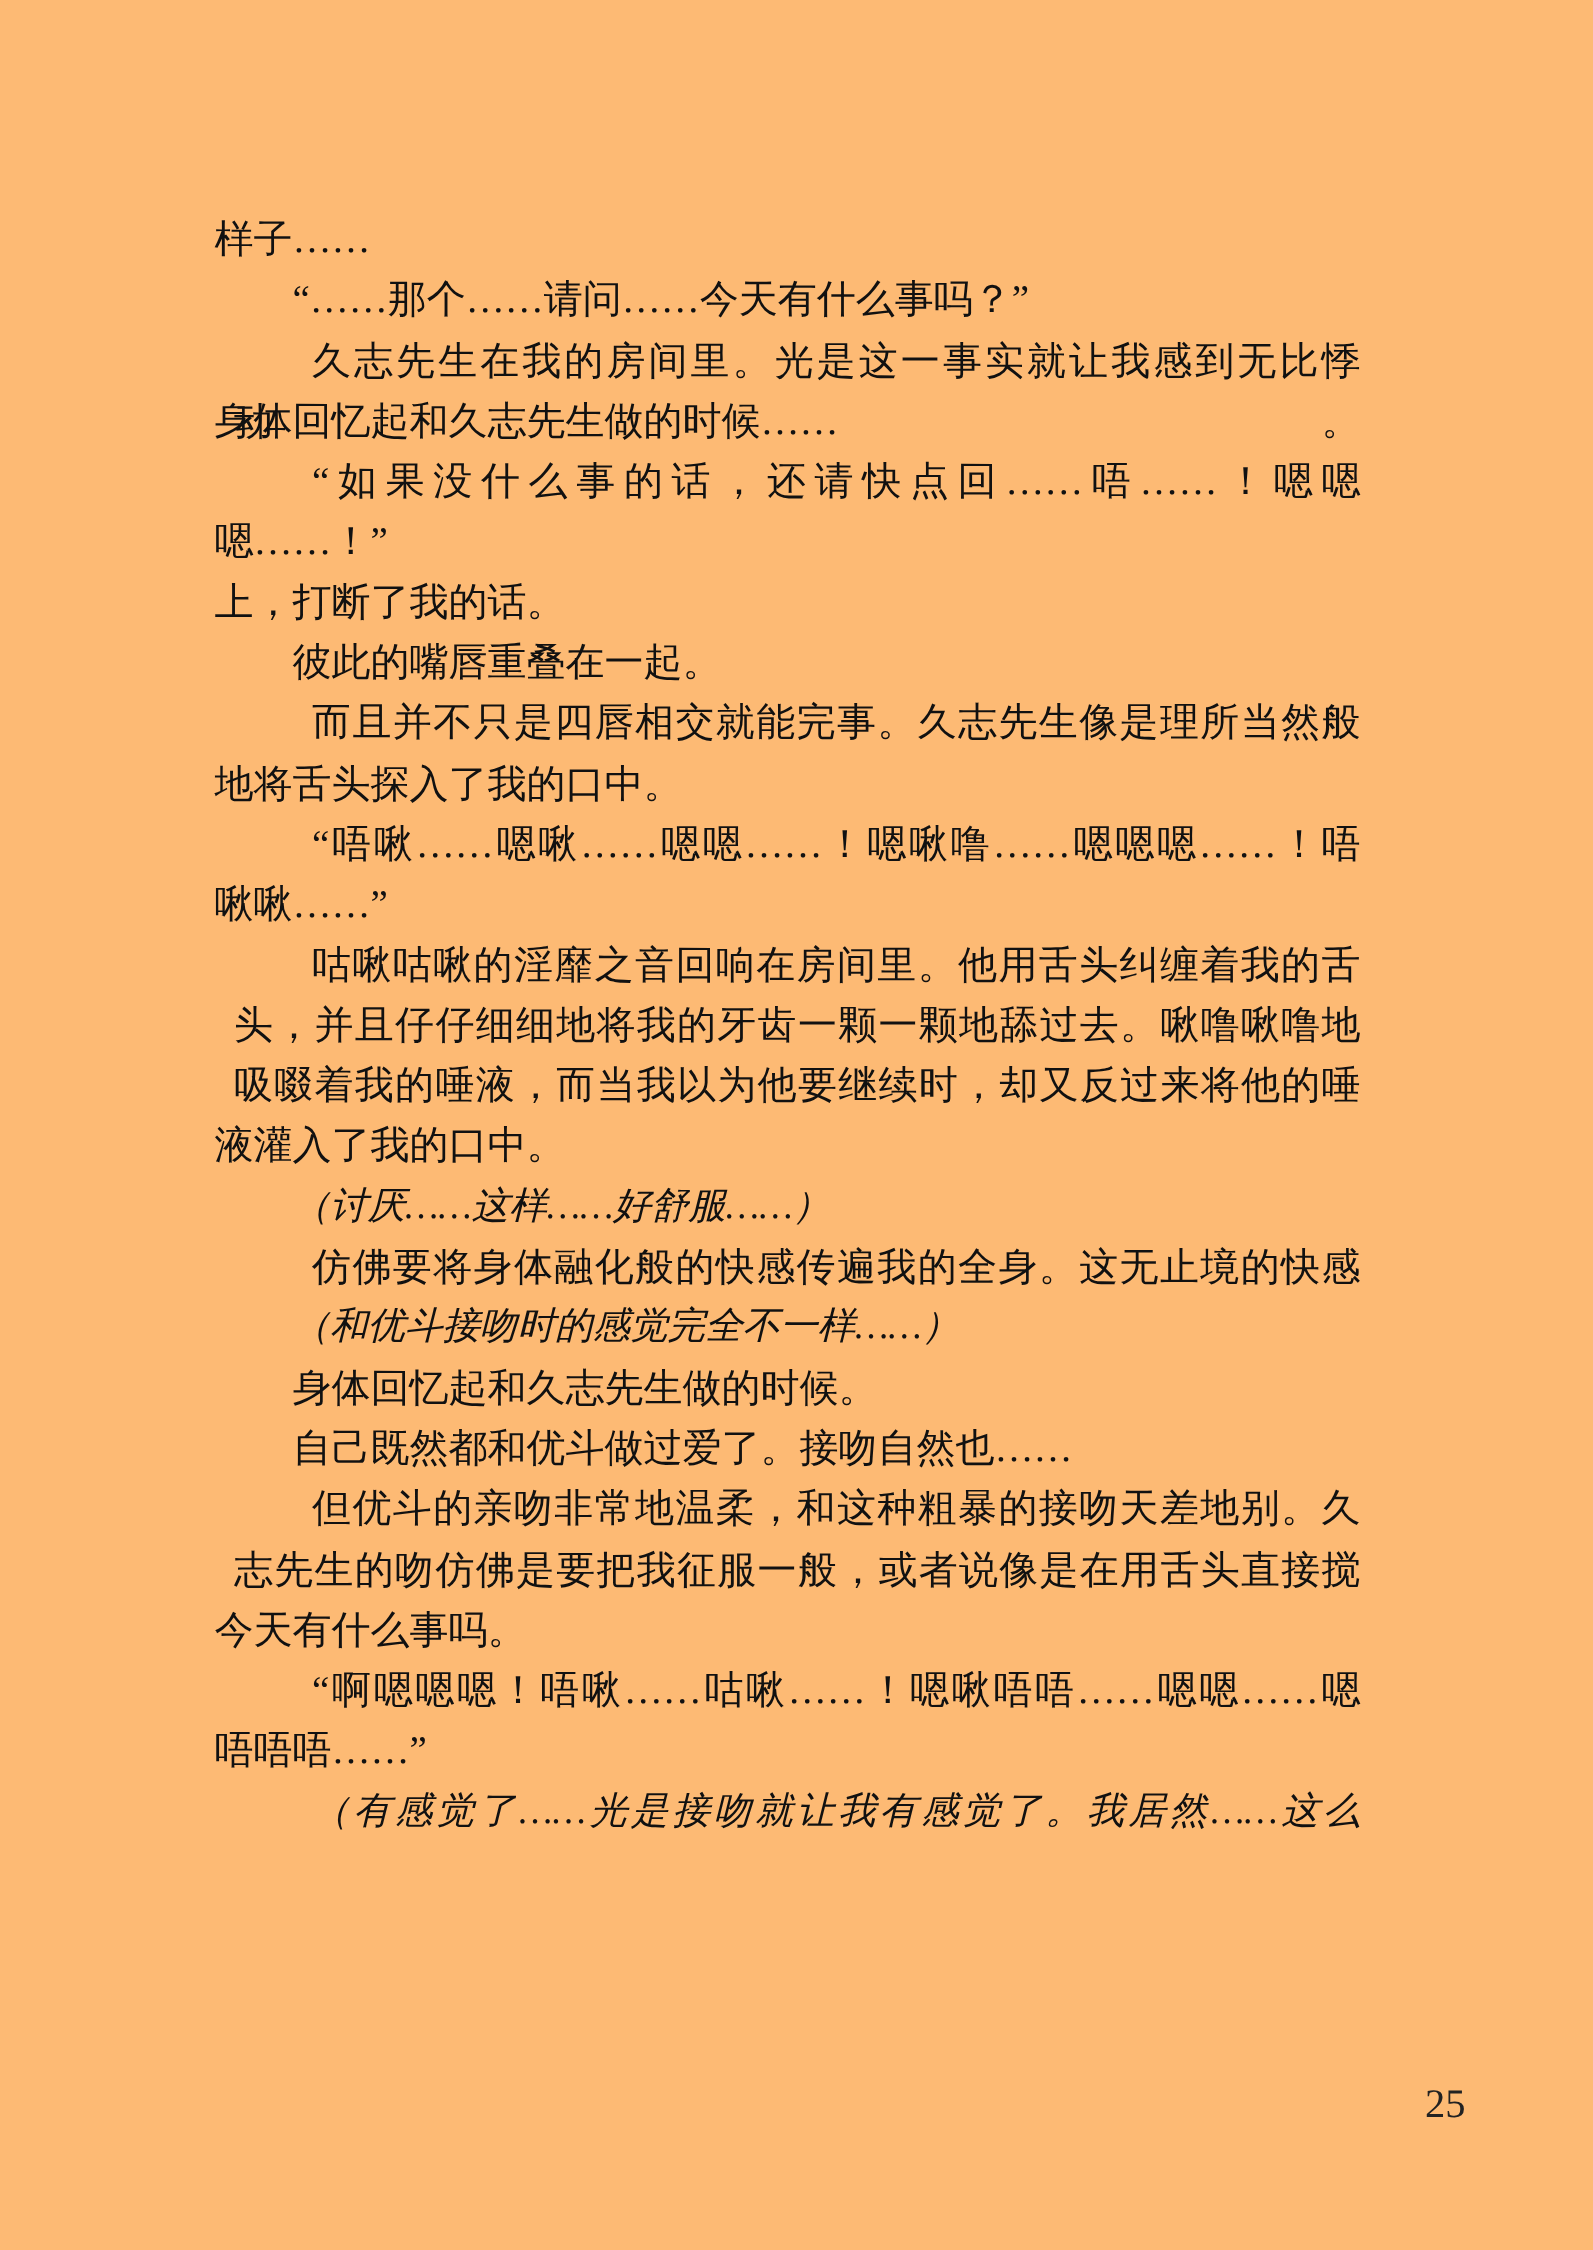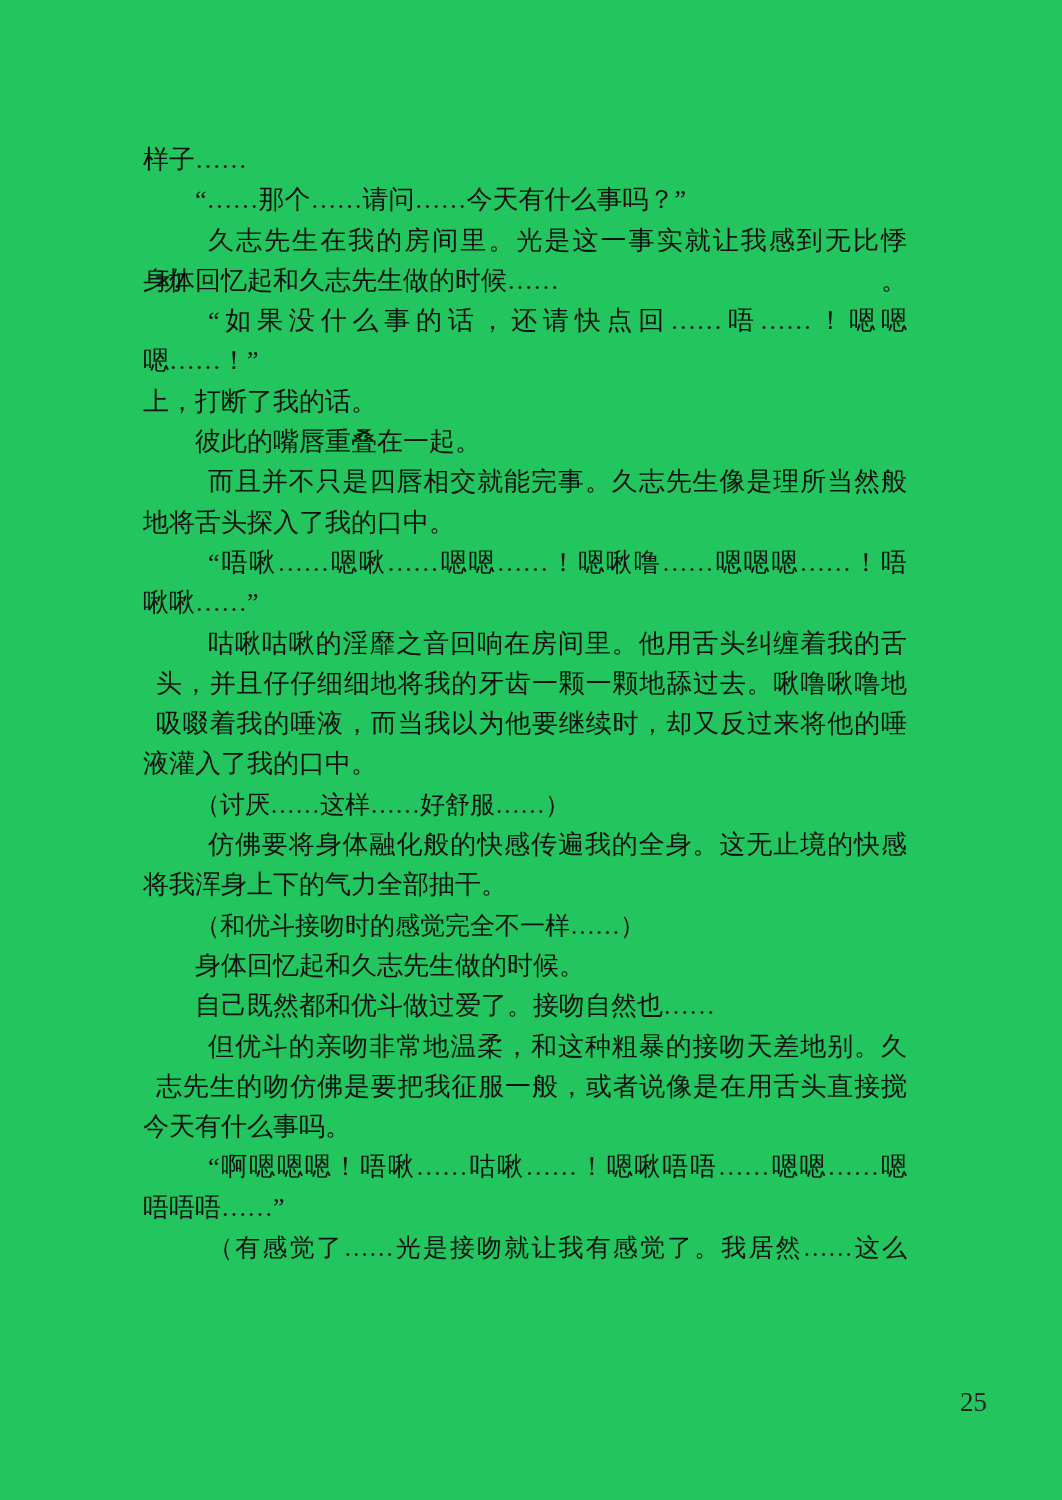--- a/index.html
+++ b/index.html
@@ -4,21 +4,21 @@
 <style>
   html, body {
     margin: 0;
     padding: 0;
     background: #ffffff;
   }
   .page {
     position: relative;
     width: 1062px;
     height: 1500px;
-    background: #22c55e;
+    background: #fdba74;
     overflow: hidden;
     font-family: "Liberation Serif", "DejaVu Serif", serif;
     color: #111111;
   }
   .text-block {
     position: absolute;
     left: 143px;
     top: 140px;
     width: 764px;
   }
@@ -34,25 +34,26 @@
     text-indent: 52px;
   }
   .line.fill {
     white-space: normal;
     text-align: justify;
     text-align-last: justify;
     text-justify: inter-character;
     margin-left: 13px;
   }
   .line.kai {
+    font-style: italic;
     font-size: 25px;
   }
   .page-number {
     position: absolute;
-    right: 75px;
+    right: 85px;
     top: 1387px;
     font-size: 27px;
     color: #222222;
     font-family: "Liberation Serif", "DejaVu Serif", serif;
   }
 </style>
 </head>
 <body>
 
 <div class="page">
@@ -68,21 +69,20 @@
     <div class="line indent fill">而且并不只是四唇相交就能完事。久志先生像是理所当然般</div>
     <div class="line">地将舌头探入了我的口中。</div>
     <div class="line indent fill">“唔啾……嗯啾……嗯嗯……！嗯啾噜……嗯嗯嗯……！唔</div>
     <div class="line">啾啾……”</div>
     <div class="line indent fill">咕啾咕啾的淫靡之音回响在房间里。他用舌头纠缠着我的舌</div>
     <div class="line fill">头，并且仔仔细细地将我的牙齿一颗一颗地舔过去。啾噜啾噜地</div>
     <div class="line fill">吸啜着我的唾液，而当我以为他要继续时，却又反过来将他的唾</div>
     <div class="line">液灌入了我的口中。</div>
     <div class="line indent kai">（讨厌……这样……好舒服……）</div>
     <div class="line indent fill">仿佛要将身体融化般的快感传遍我的全身。这无止境的快感</div>
-    <div class="line">将我浑身上下的气力全部抽干。</div>
     <div class="line indent kai">（和优斗接吻时的感觉完全不一样……）</div>
     <div class="line indent">身体回忆起和久志先生做的时候。</div>
     <div class="line indent">自己既然都和优斗做过爱了。接吻自然也……</div>
     <div class="line indent fill">但优斗的亲吻非常地温柔，和这种粗暴的接吻天差地别。久</div>
     <div class="line fill">志先生的吻仿佛是要把我征服一般，或者说像是在用舌头直接搅</div>
     <div class="line">今天有什么事吗。</div>
     <div class="line indent fill">“啊嗯嗯嗯！唔啾……咕啾……！嗯啾唔唔……嗯嗯……嗯</div>
     <div class="line">唔唔唔……”</div>
     <div class="line indent fill kai">（有感觉了……光是接吻就让我有感觉了。我居然……这么</div>
   </div>

